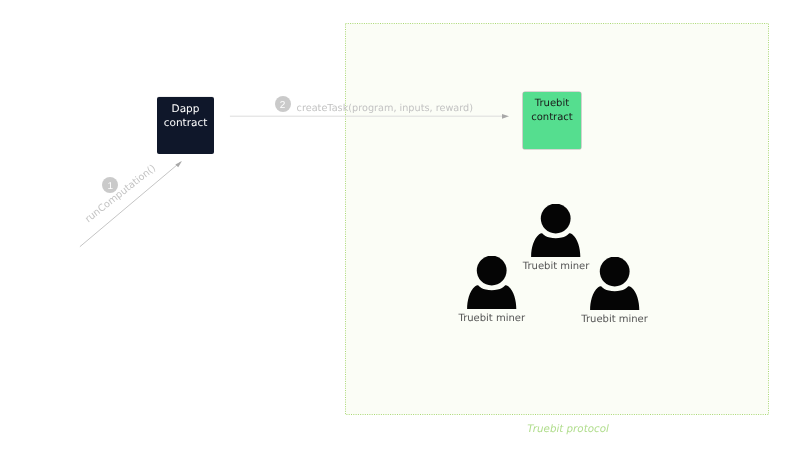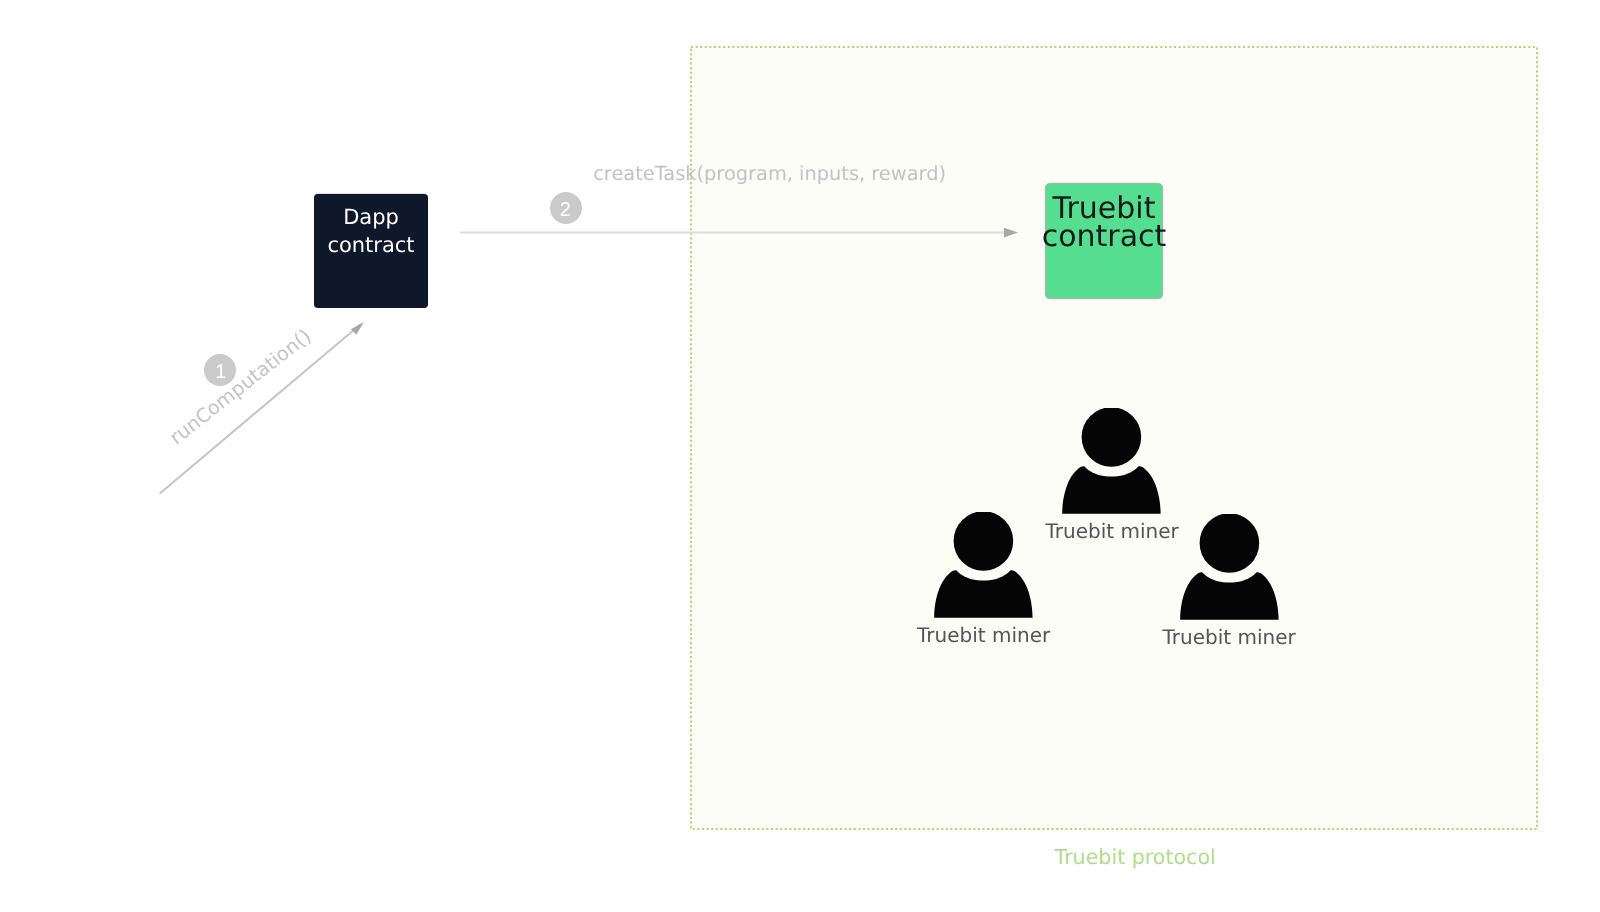--- a/index.html
+++ b/index.html
@@ -4,46 +4,46 @@
 <title>Truebit protocol diagram</title>
 <style>
   html,body{margin:0;padding:0;-webkit-font-smoothing:antialiased;text-rendering:geometricPrecision;}
   body{width:800px;height:456px;background:#ffffff;font-family:"DejaVu Sans",sans-serif;overflow:hidden;position:relative;}
   #stage{position:absolute;left:0;top:0;width:800px;height:456px;}
   svg{position:absolute;left:0;top:0;}
   .node-box{position:absolute;border-radius:2px;display:flex;align-items:flex-start;justify-content:center;text-align:center;line-height:14px;}
 
   #protocol-box{position:absolute;left:345px;top:23px;width:424px;height:392px;}
   #protocol-label{position:absolute;left:527.3px;top:424px;
-    font-size:10.3px;color:#b0dd8c;white-space:nowrap;line-height:11px;}
+    font-size:10.3px;color:#b0dd8c;white-space:nowrap;line-height:11px;font-style:italic;}
 
   #dapp-contract{left:157px;top:97px;width:57px;height:57px;background:#0f172a;color:#ffffff;font-size:10.5px;padding-top:5px;box-sizing:border-box;
     box-shadow:0 -0.5px 0.5px rgba(0,0,0,0.13);}
-  #truebit-contract{left:523px;top:92px;width:58px;height:57px;background:#55de8f;color:#1a1a1a;font-size:15px;padding-top:5px;box-sizing:border-box;
+  #truebit-contract{left:523px;top:92px;width:58px;height:57px;background:#55de8f;color:#1a1a1a;font-size:10px;padding-top:5px;box-sizing:border-box;
     box-shadow:0 0 0 0.6px rgba(90,90,90,0.45);}
 
   .actor{position:absolute;width:50px;}
   .actor svg{position:static;display:block;width:50px;height:53px;}
   .actor .caption{text-align:left;font-size:10px;white-space:nowrap;line-height:11px;
     position:absolute;left:50%;transform:translateX(-50%);top:57px;}
 
   #dapp-user{left:36.4px;top:254.4px;}
   #dapp-user .caption{color:#c3c3c3;}
   #miner-top{left:531.1px;top:204.1px;}
   #miner-left{left:466.8px;top:256.4px;}
   #miner-right{left:589.6px;top:256.6px;}
   .miner .caption{color:#555555;}
 
   .badge{position:absolute;width:16px;height:16px;border-radius:50%;background:#cacaca;color:#fff;
     font-family:"Liberation Sans",sans-serif;font-size:10px;text-align:center;line-height:20px;}
   #badge-1{left:102.4px;top:176.8px;}
   #badge-2{left:274.6px;top:95.8px;}
 
   .edge-label{position:absolute;font-size:9.7px;color:#c3c3c3;white-space:nowrap;line-height:11px;}
-  #label-create-task{left:296.6px;top:82px;}
+  #label-create-task{left:296.6px;top:103px;}
   #label-run-computation{left:89.5px;top:214px;transform-origin:0 100%;transform:rotate(-38.1deg);}
 </style>
 </head>
 <body>
 
 <div id="stage">
 
   <svg id="protocol-box" width="424" height="392">
     <rect x="0.5" y="0.5" width="423" height="391" fill="#fbfdf6" stroke="#a9d873" stroke-width="1" stroke-dasharray="1 1.3" stroke-linecap="butt"></rect>
   </svg>

